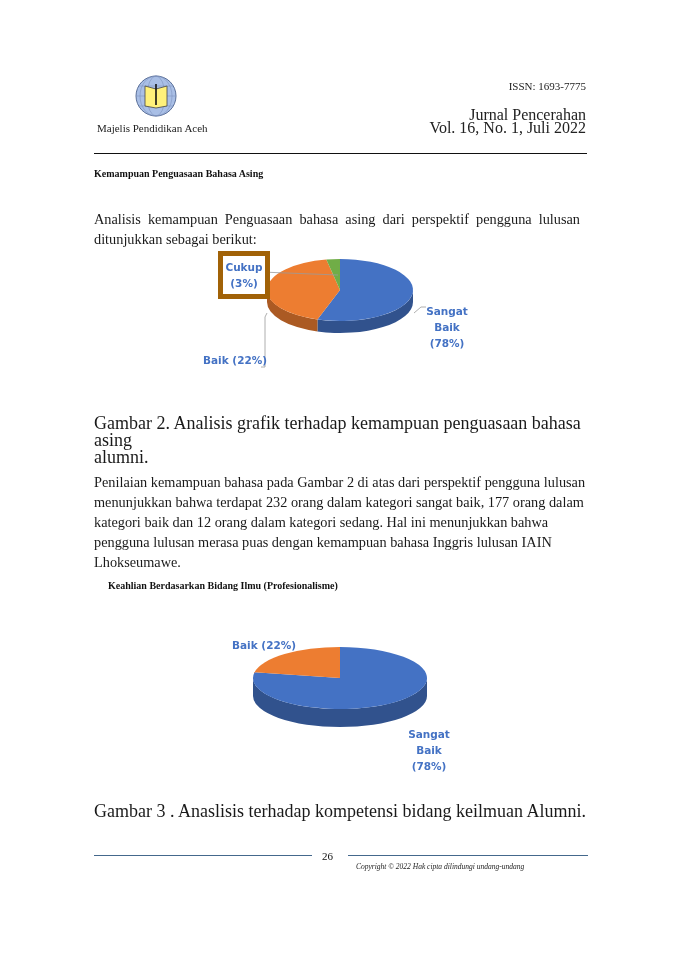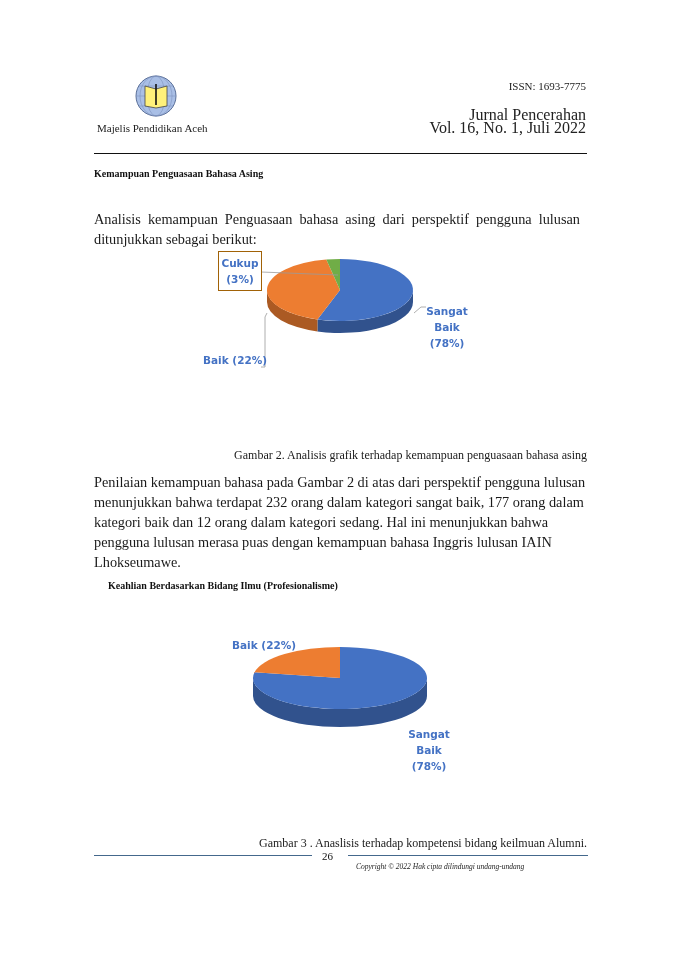--- a/index.html
+++ b/index.html
@@ -6,21 +6,21 @@
     body { width: 681px; height: 957px; position: relative; overflow: hidden; font-family: "DejaVu Serif", serif; color: #111; }
     .abs { position: absolute; }
     .logo { left: 135px; top: 75px; width: 42px; height: 42px; }
     .org { left: 97px; top: 122px; font-family: "Liberation Serif", serif; font-size: 11px; color: #222; }
     .issn { right: 95px; top: 80px; font-family: "Liberation Serif", serif; font-size: 11px; text-align: right; color: #222; }
     .journal { right: 95px; top: 108px; font-family: "Liberation Serif", serif; font-size: 16px; text-align: right; line-height: 13px; color: #222; }
     .hr-top { left: 94px; top: 153px; width: 493px; height: 0; border-top: 1px solid #111; }
     .h2 { left: 94px; font-family: "Liberation Serif", serif; font-weight: bold; font-size: 10px; color: #111; }
     .para { left: 94px; width: 486px; font-family: "Liberation Serif", serif; font-size: 14.3px; line-height: 20px; color: #1a1a1a; margin-top: 17px; }
     .justify { text-align: justify; text-align-last: left; }
-    .caption { left: 94px; width: 493px; text-align: right; font-family: "Liberation Serif", serif; font-size: 12px; line-height: 17px; color: #1a1a1a; margin-top: 32px; }
+    .caption { left: 94px; width: 493px; text-align: left; font-family: "Liberation Serif", serif; font-size: 18px; line-height: 17px; color: #1a1a1a; }
     .chart-label { font-family: "DejaVu Sans", sans-serif; font-weight: bold; font-size: 10.5px; color: #4472c4; text-align: center; line-height: 16px; }
     .foot-line { height: 0; border-top: 1px solid #44688c; }
     .pagenum { left: 322px; top: 850px; font-family: "Liberation Serif", serif; font-size: 11px; color: #111; }
     .copyright { left: 356px; top: 862px; font-family: "Liberation Serif", serif; font-style: italic; font-weight: normal; font-size: 7.5px; color: #222; }
   </style>
 </head>
 <body>
 
 <div class="abs logo">
   <svg width="42" height="42" viewBox="0 0 42 42">
@@ -51,34 +51,35 @@
   <svg id="chart1" width="290" height="130" viewBox="0 0 290 130">
       <path d="M218,45 A73,31 0 0 1 122.4417594106288,74.48275200514976 L122.4417594106288,86.48275200514976 A73,31 0 0 0 218,57 Z" fill="rgb(49,82,141)"></path>
       <path d="M122.4417594106288,74.48275200514976 A73,31 0 0 1 72,45.00000000000001 L72,57.00000000000001 A73,31 0 0 0 122.4417594106288,86.48275200514976 Z" fill="rgb(171,90,35)"></path>
       <path d="M145,45 L145,14 A73,31 0 1 1 122.4417594106288,74.48275200514976 Z" fill="#4472c4"></path>
       <path d="M145,45 L122.4417594106288,74.48275200514976 A73,31 0 0 1 131.3211640352421,14.54909522741065 Z" fill="#ed7d31"></path>
       <path d="M145,45 L131.3211640352421,14.54909522741065 A73,31 0 0 1 145,14 Z" fill="#70ad47"></path>
       <path d="M66,27 L143,30" fill="none" stroke="#9a9a9a" stroke-width="0.8"></path>
       <path d="M219,68 L226,62 L231,62" fill="none" stroke="#9a9a9a" stroke-width="0.8"></path>
       <path d="M72,68 L70,72 L70,122 L66,122" fill="none" stroke="#9a9a9a" stroke-width="0.8"></path>
     </svg>
-  <div class="abs" style="left:23px; top:6px; width:42px; height:38px; border:1px solid #a16207; background:#fff;">
+  <div class="abs" style="left:23px; top:6px; width:42px; height:38px; border:5px solid #a16207; background:#fff;">
     <div class="chart-label" style="margin-top:3px;">Cukup</div>
     <div class="chart-label">(3%)</div>
   </div>
   <div class="abs" style="left:228px; top:58px; width:48px;">
     <div class="chart-label">Sangat</div>
     <div class="chart-label">Baik</div>
     <div class="chart-label">(78%)</div>
   </div>
   <div class="abs chart-label" style="left:8px; top:107px; white-space:nowrap;">Baik (22%)</div>
 </div>
 
 <div class="abs caption" style="top:415px;">
   <div>Gambar 2. Analisis grafik terhadap kemampuan penguasaan bahasa asing</div>
+  <div>alumni.</div>
 </div>
 
 <div class="abs para" style="top:455px; width:495px; line-height:20px;">Penilaian kemampuan bahasa pada Gambar 2 di atas dari perspektif pengguna lulusan menunjukkan bahwa terdapat 232 orang dalam kategori sangat baik, 177 orang dalam kategori baik dan 12 orang dalam kategori sedang. Hal ini menunjukkan bahwa pengguna lulusan merasa puas dengan kemampuan bahasa Inggris lulusan IAIN Lhokseumawe.</div>
 
 <div class="abs h2" style="top:580px;margin-left:14px;">Keahlian Berdasarkan Bidang Ilmu (Profesionalisme)</div>
 
 <div class="abs" style="left:220px; top:630px; width:240px; height:150px;">
   <svg id="chart2" width="240" height="150" viewBox="0 0 240 150">
       <path d="M207,48 A87,31 0 0 1 33,48.00000000000001 L33,66 A87,31 0 0 0 207,66 Z" fill="rgb(49,82,141)"></path>
       <path d="M120,48 L120,17 A87,31 0 1 1 34.541009186604086,42.19117924784255 Z" fill="#4472c4"></path>

